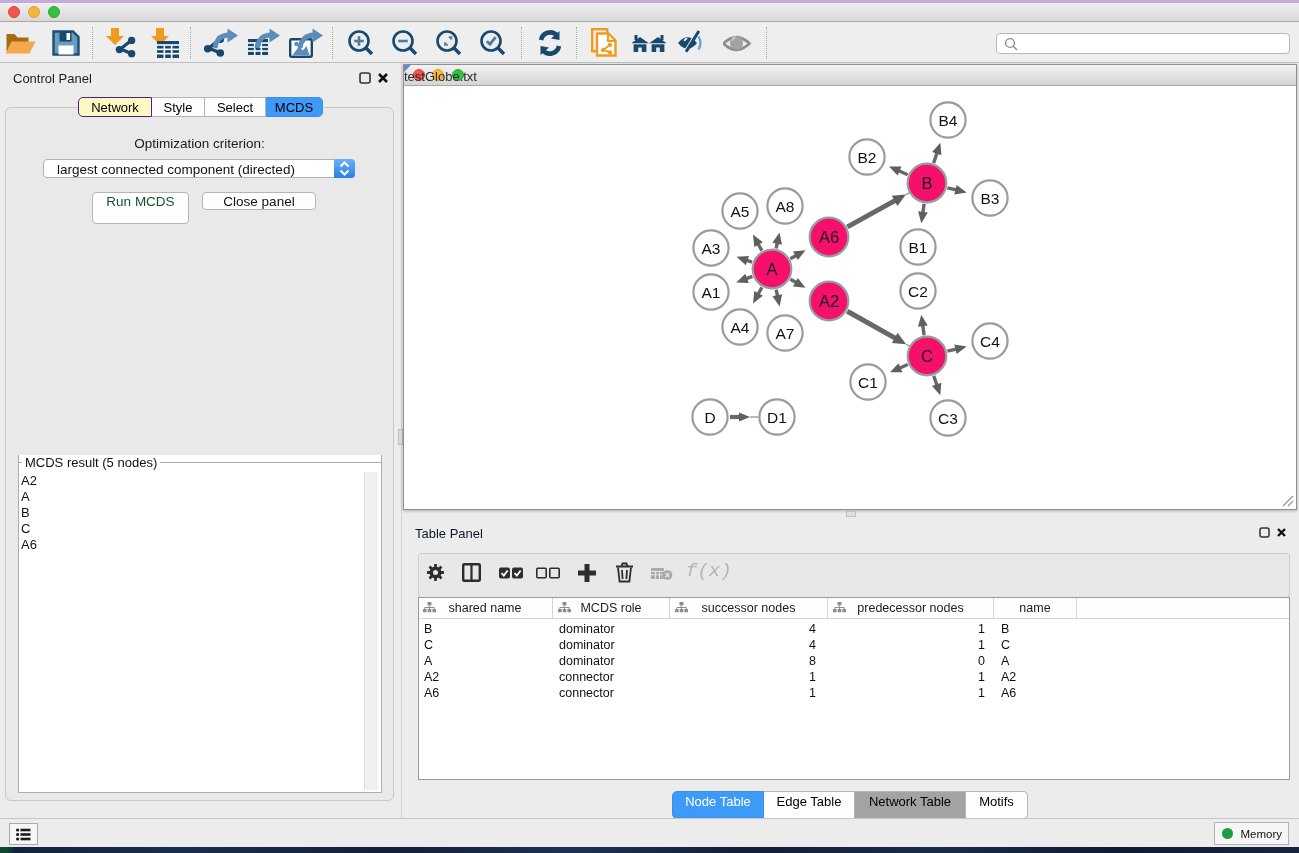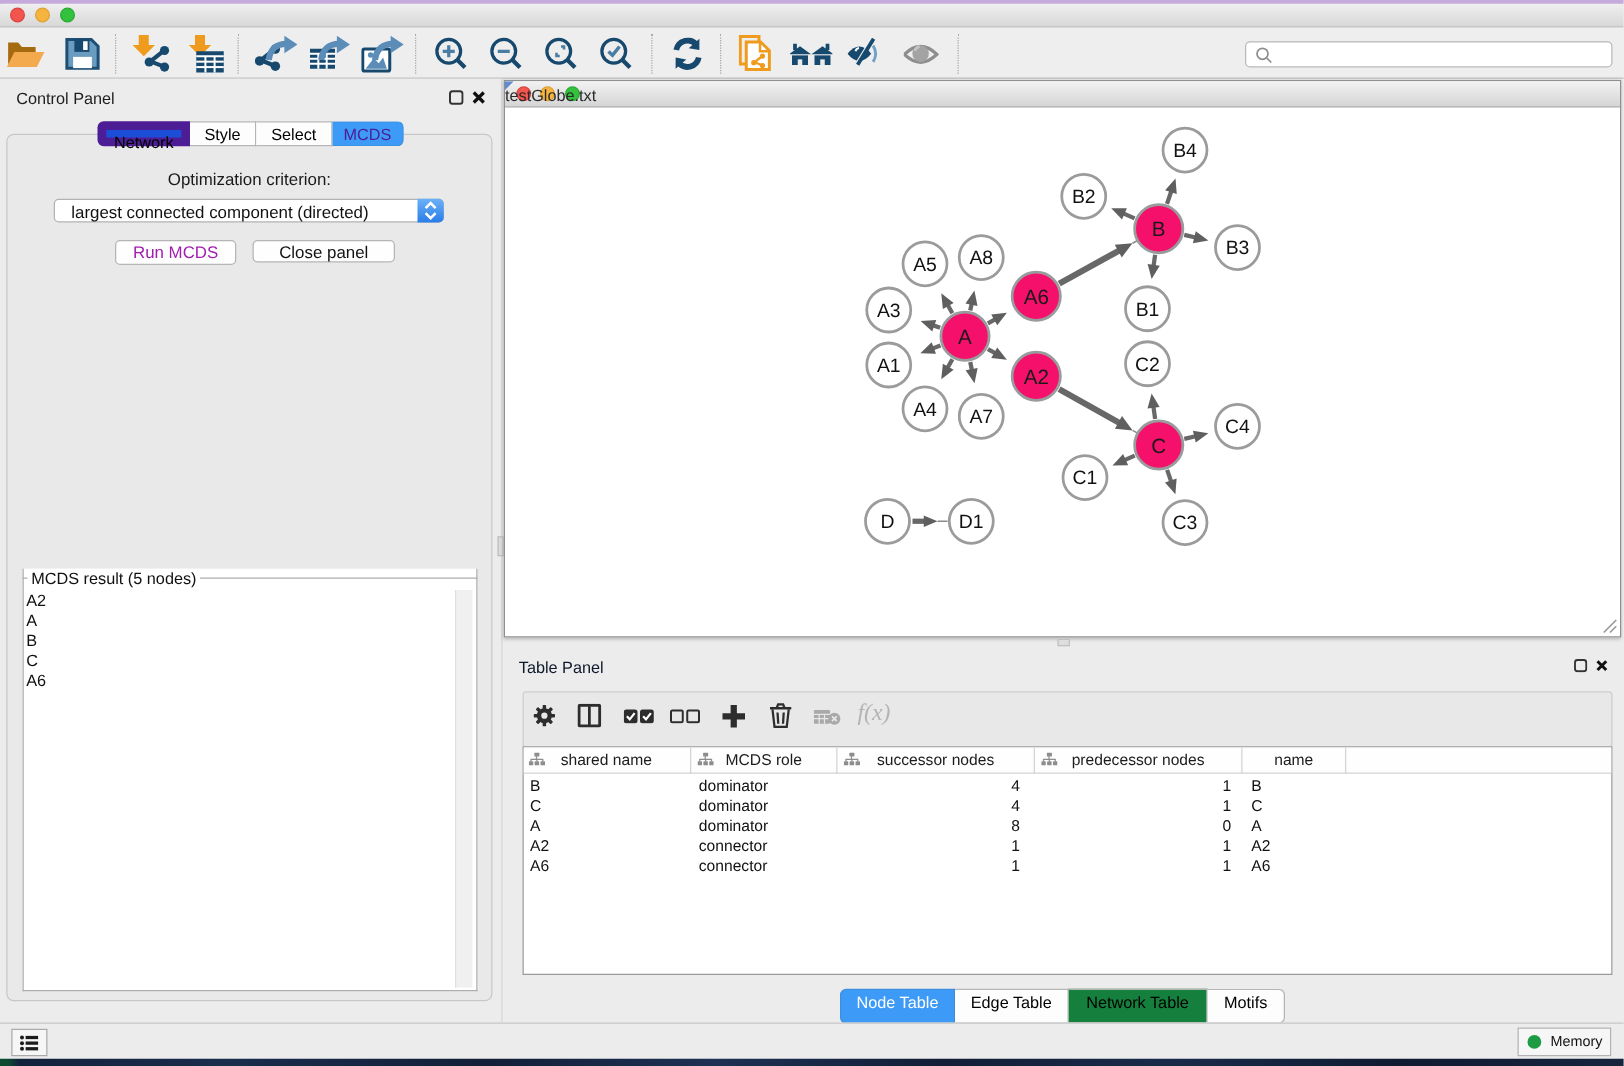--- a/index.html
+++ b/index.html
@@ -154,37 +154,37 @@
 <svg class="abs" style="left:359px;top:72px" width="12" height="12">
     <rect x="1" y="1" width="10" height="10" fill="none" stroke="#333" stroke-width="1.6" rx="2"></rect>
   </svg>
 <svg class="abs" style="left:377px;top:72px" width="12" height="12">
     <path d="M2 2 L10 10 M10 2 L2 10" stroke="#111" stroke-width="2.6"></path>
   </svg>
 
 <div class="abs" style="left:5px;top:107px;width:389px;height:694px;background:#e9e9e9;border:1px solid #c8c8c8;border-radius:6px"></div>
 
 <div class="abs" style="left:78px;top:97px;height:20px;display:flex;font-size:13px;text-align:center">
- <div style="width:74px;background:#1d4ed8;border:7px solid #4c1d95;border-radius:5px 0 0 5px;line-height:19px">Network</div>
+ <div style="width:74px;background:#fef9c3;border:1px solid #4c1d95;border-radius:5px 0 0 5px;line-height:19px">Network</div>
  <div style="width:53px;background:#fdfdfd;border:1px solid #b5b5b5;border-left:none;line-height:19px">Style</div>
  <div style="width:61px;background:#fdfdfd;border:1px solid #b5b5b5;border-left:none;line-height:19px">Select</div>
- <div style="width:57px;background:#3d9bf7;border:1px solid #3d8fe0;border-left:none;border-radius:0 5px 5px 0;line-height:19px;color:#4c1d95">MCDS</div>
+ <div style="width:57px;background:#3d9bf7;border:1px solid #3d8fe0;border-left:none;border-radius:0 5px 5px 0;line-height:19px;color:#000000">MCDS</div>
 </div>
 <div class="abs" style="left:0;top:136px;width:399px;text-align:center;font-size:13.5px;color:#1a1a1a">Optimization criterion:</div>
 
 <div class="abs" style="left:43px;top:159px;width:312px;height:19px;background:#fff;border:1px solid #b2b2b2;border-radius:4px">
  <div style="position:absolute;left:13px;top:2px;font-size:13.5px;color:#111">largest connected component (directed)</div>
  <div style="position:absolute;right:-1px;top:-1px;width:21px;height:19px;background:linear-gradient(#6cb2f8,#2a7de8);border-radius:0 4px 4px 0">
   <svg width="21" height="19" viewBox="0 0 21 19">
         <path d="M6.5 7.5 L10.5 3.5 L14.5 7.5" stroke="#fff" stroke-width="2" fill="none"></path>
         <path d="M6.5 11.5 L10.5 15.5 L14.5 11.5" stroke="#fff" stroke-width="2" fill="none"></path>
       </svg>
  </div>
 </div>
-<div class="abs" style="left:92px;top:192px;width:97px;height:20px;background:#fefefe;border:1px solid #b5b5b5;border-radius:4px;text-align:center;font-size:13.5px;line-height:17px;color:#a21caf">Run MCDS</div>
+<div class="abs" style="left:92px;top:192px;width:97px;height:32px;background:#fefefe;border:1px solid #b5b5b5;border-radius:4px;text-align:center;font-size:13.5px;line-height:17px;color:#14532d">Run MCDS</div>
 <div class="abs" style="left:202px;top:192px;width:114px;height:18px;background:#fefefe;border:1px solid #b5b5b5;border-radius:4px;text-align:center;font-size:13.5px;line-height:17px;color:#111">Close panel</div>
 
 <div class="abs" style="left:18px;top:455px;width:364px;height:338px;background:#fff;border:1px solid #adadad;border-top:none"></div>
 <div class="abs" style="left:18px;top:462px;width:364px;height:1px;background:#adadad"></div>
 <div class="abs" style="left:22px;top:455px;background:#fff;padding:0 3px;font-size:13px;color:#111">MCDS result (5 nodes)</div>
 <div class="abs" style="left:364px;top:472px;width:14px;height:318px;background:#f0f0f0;border-left:1px solid #dedede"></div>
 <div class="abs" style="left:21px;top:473px;font-size:13px;color:#111;line-height:16px">A2<br>A<br>B<br>C<br>A6</div>
 
 <div class="abs" style="left:398px;top:429px;width:5px;height:16px;background:#dcdcdc;border:1px solid #bdbdbd"></div>
 
@@ -344,21 +344,21 @@
     </g>
     <g stroke="#e8e8e8" stroke-width="1">
       <line x1="0" y1="4.4" x2="13" y2="4.4"></line>
       <line x1="0" y1="7.8" x2="13" y2="7.8"></line>
       <line x1="4.3" y1="4.4" x2="4.3" y2="12"></line>
       <line x1="8.6" y1="4.4" x2="8.6" y2="12"></line>
     </g>
     <circle cx="16.5" cy="8" r="4.8" fill="#a9a9a9"></circle>
     <path d="M14.6 6.1 L18.4 9.9 M18.4 6.1 L14.6 9.9" stroke="#e8e8e8" stroke-width="1.4"></path>
   </svg>
-<div class="abs" style="left:686px;top:560px;font-family:Liberation Serif, serif;font-style:italic;font-size:19px;color:#b4b4b4">f(x)</div>
+<div class="abs" style="left:686px;top:560px;font-family:Liberation Mono, monospace;font-style:italic;font-size:19px;color:#b4b4b4">f(x)</div>
 <div class="abs" style="left:418px;top:597px;width:872px;height:183px;background:#fff;border:1px solid #9a9a9a"></div>
 <div class="abs" style="left:419px;top:598px;width:870px;height:21px;background:#fefefe;border-bottom:1px solid #d4d4d4"></div>
 <div class="abs" style="left:418px;top:598px;width:135px;height:21px;border-right:1px solid #d4d4d4;font-size:12.5px;color:#1c1c1c;text-align:center;line-height:20px">shared name</div>
 <div class="abs" style="left:423px;top:602px">
     <svg width="13" height="11" viewBox="0 0 13 11" style="vertical-align:-1px">
       <g fill="#8d8d8d">
         <rect x="4.5" y="0" width="4" height="3.2" rx="0.5"></rect>
         <rect x="0" y="7" width="3.6" height="3.2" rx="0.5"></rect>
         <rect x="4.7" y="7" width="3.6" height="3.2" rx="0.5"></rect>
         <rect x="9.4" y="7" width="3.6" height="3.2" rx="0.5"></rect>
@@ -424,21 +424,21 @@
 <div class="abs" style="left:900px;top:670px;width:85px;text-align:right;font-size:12.5px;color:#111">1</div>
 <div class="abs" style="left:1001px;top:670px;font-size:12.5px;color:#111">A2</div>
 <div class="abs" style="left:424px;top:686px;font-size:12.5px;color:#111">A6</div>
 <div class="abs" style="left:559px;top:686px;font-size:12.5px;color:#111">connector</div>
 <div class="abs" style="left:740px;top:686px;width:76px;text-align:right;font-size:12.5px;color:#111">1</div>
 <div class="abs" style="left:900px;top:686px;width:85px;text-align:right;font-size:12.5px;color:#111">1</div>
 <div class="abs" style="left:1001px;top:686px;font-size:12.5px;color:#111">A6</div>
 <div class="abs" style="left:672px;top:791px;height:28px;display:flex;font-size:13px;text-align:center">
  <div style="width:92px;background:#3d9bf7;border:1px solid #3d8fe0;border-radius:5px 0 0 5px;line-height:19px;color:#fff">Node Table</div>
  <div style="width:91px;background:#fdfdfd;border:1px solid #b5b5b5;border-left:none;line-height:19px">Edge Table</div>
- <div style="width:111px;background:#15803d;border:1px solid #b5b5b5;border-left:none;line-height:19px">Network Table</div>
+ <div style="width:111px;background:#a3a3a3;border:1px solid #b5b5b5;border-left:none;line-height:19px">Network Table</div>
  <div style="width:62px;background:#fdfdfd;border:1px solid #b5b5b5;border-left:none;border-radius:0 5px 5px 0;line-height:19px">Motifs</div>
 </div>
 
 <div class="abs" style="left:0;top:818px;width:1299px;height:29px;background:#ececec;border-top:1px solid #c6c6c6"></div>
 <div class="abs" style="left:9px;top:823px;width:29px;height:22px;background:#f6f6f6;border:1px solid #a9a9a9">
  <svg width="15" height="13" style="position:absolute;left:6px;top:4px" viewBox="0 0 15 13">
       <g fill="#1c1c1c">
         <circle cx="1.6" cy="2" r="1.6"></circle>
         <circle cx="1.6" cy="6.5" r="1.6"></circle>
         <circle cx="1.6" cy="11" r="1.6"></circle>

